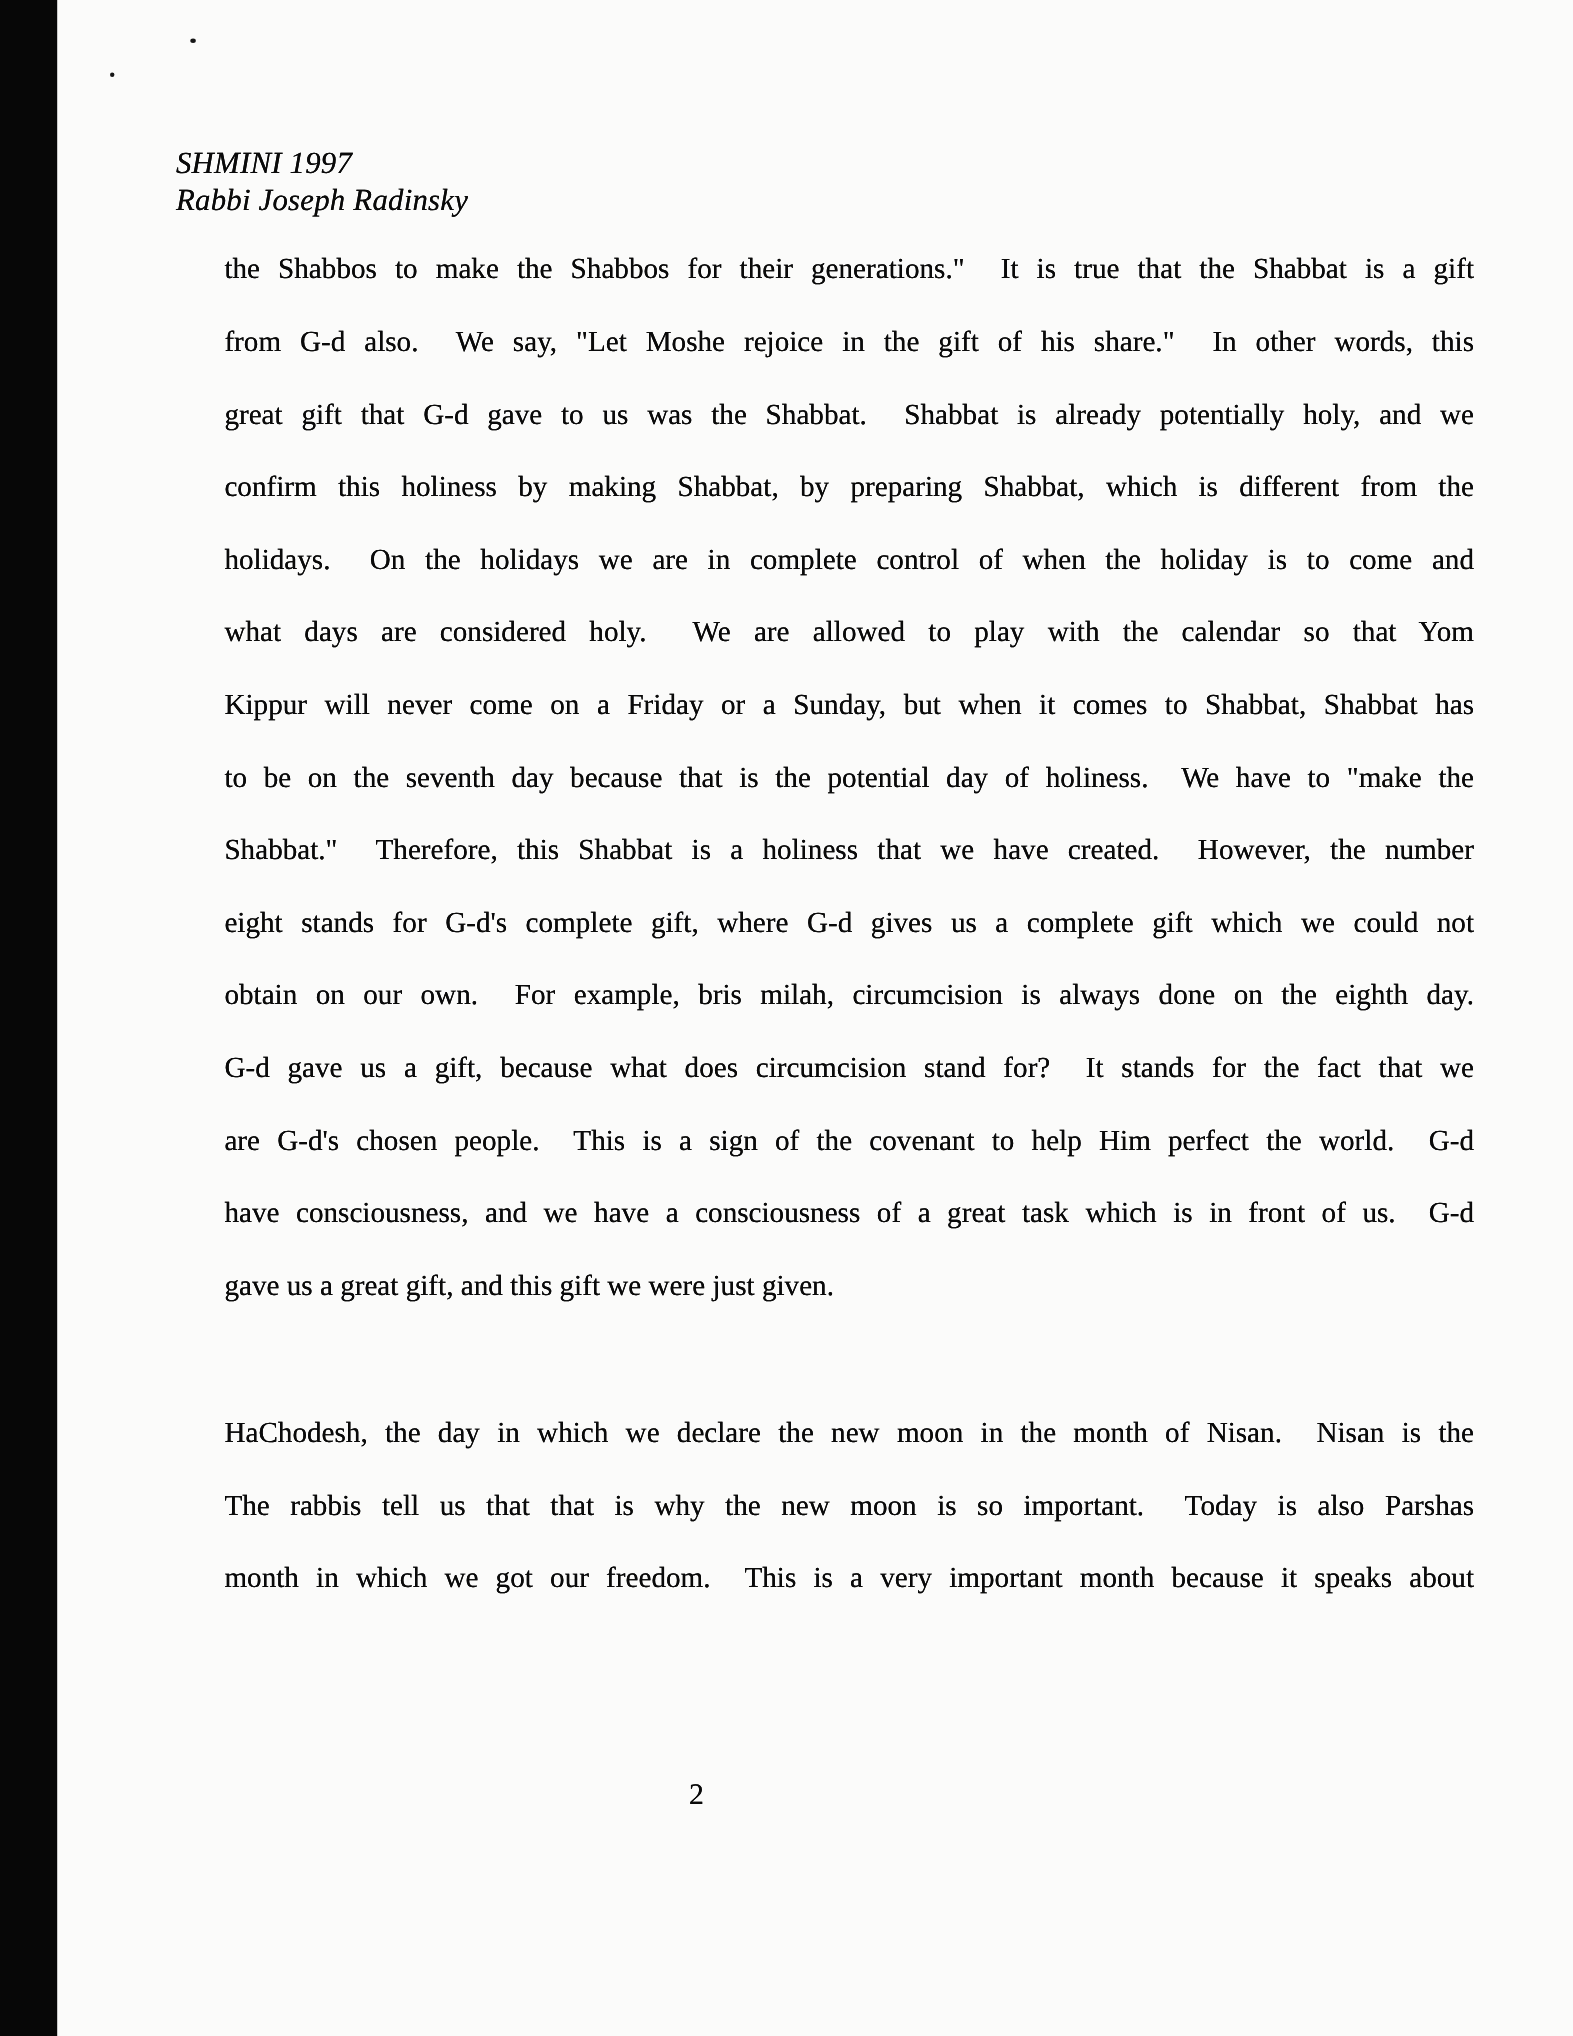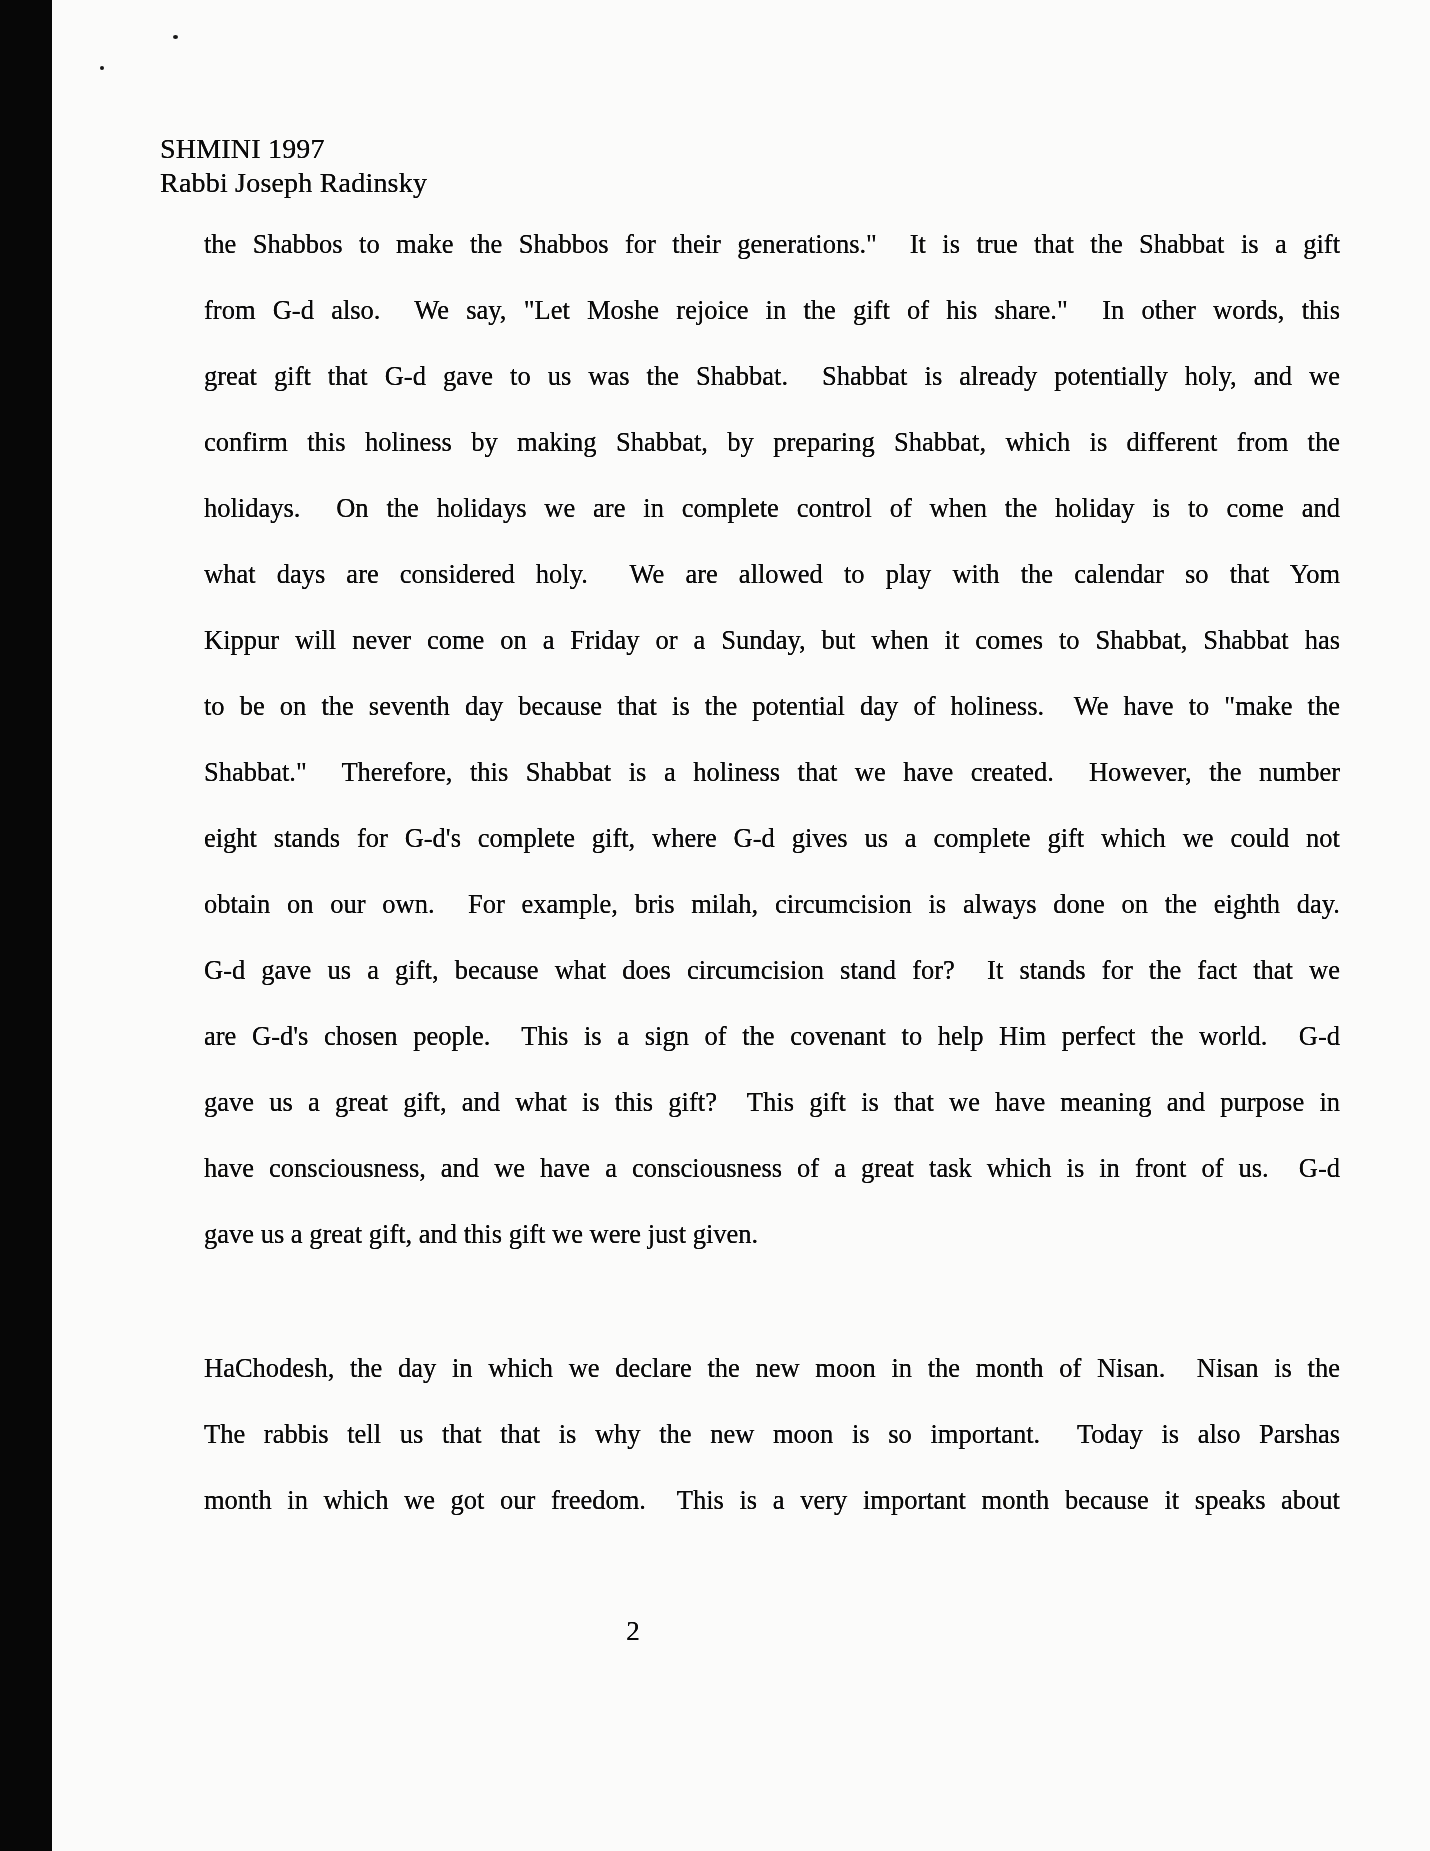--- a/index.html
+++ b/index.html
@@ -27,20 +27,21 @@
   .speck.s1 { left: 173px; top: 35px; width: 5px; height: 4px; }
   .speck.s2 { left: 100px; top: 66px; width: 4px; height: 4px; }
 
   .doc-header {
     position: absolute;
     left: 160px; top: 132px;
     font-size: 28px;
     line-height: 34px;
     letter-spacing: 0.2px;
     text-shadow: 0 0 0.5px #000;
+    font-style: italic;
   }
 
   .doc-body {
     position: absolute;
     left: 160px; top: 211px;
     width: 1136px;
     font-size: 26.5px;
     text-shadow: 0 0 0.5px #000;
     margin-left: 44px;
   }
@@ -83,21 +84,20 @@
     <div class="line">confirm this holiness by making Shabbat, by preparing Shabbat, which is different from the</div>
     <div class="line">holidays.&nbsp; On the holidays we are in complete control of when the holiday is to come and</div>
     <div class="line">what days are considered holy.&nbsp; We are allowed to play with the calendar so that Yom</div>
     <div class="line">Kippur will never come on a Friday or a Sunday, but when it comes to Shabbat, Shabbat has</div>
     <div class="line">to be on the seventh day because that is the potential day of holiness.&nbsp; We have to "make the</div>
     <div class="line">Shabbat."&nbsp; Therefore, this Shabbat is a holiness that we have created.&nbsp; However, the number</div>
     <div class="line">eight stands for G-d's complete gift, where G-d gives us a complete gift which we could not</div>
     <div class="line">obtain on our own.&nbsp; For example, bris milah, circumcision is always done on the eighth day.</div>
     <div class="line">G-d gave us a gift, because what does circumcision stand for?&nbsp; It stands for the fact that we</div>
     <div class="line">are G-d's chosen people.&nbsp; This is a sign of the covenant to help Him perfect the world.&nbsp; G-d</div>
-    <div class="line">gave us a great gift, and what is this gift?&nbsp; This gift is that we have meaning and purpose in</div>
     <div class="line">have consciousness, and we have a consciousness of a great task which is in front of us.&nbsp; G-d</div>
     <div class="line left-last">gave us a great gift, and this gift we were just given.</div>
   </div>
 
   <div class="para second">
     <div class="line">HaChodesh, the day in which we declare the new moon in the month of Nisan.&nbsp; Nisan is the</div>
     <div class="line">The rabbis tell us that that is why the new moon is so important.&nbsp; Today is also Parshas</div>
     <div class="line">month in which we got our freedom.&nbsp; This is a very important month because it speaks about</div>
   </div>
 </div>

